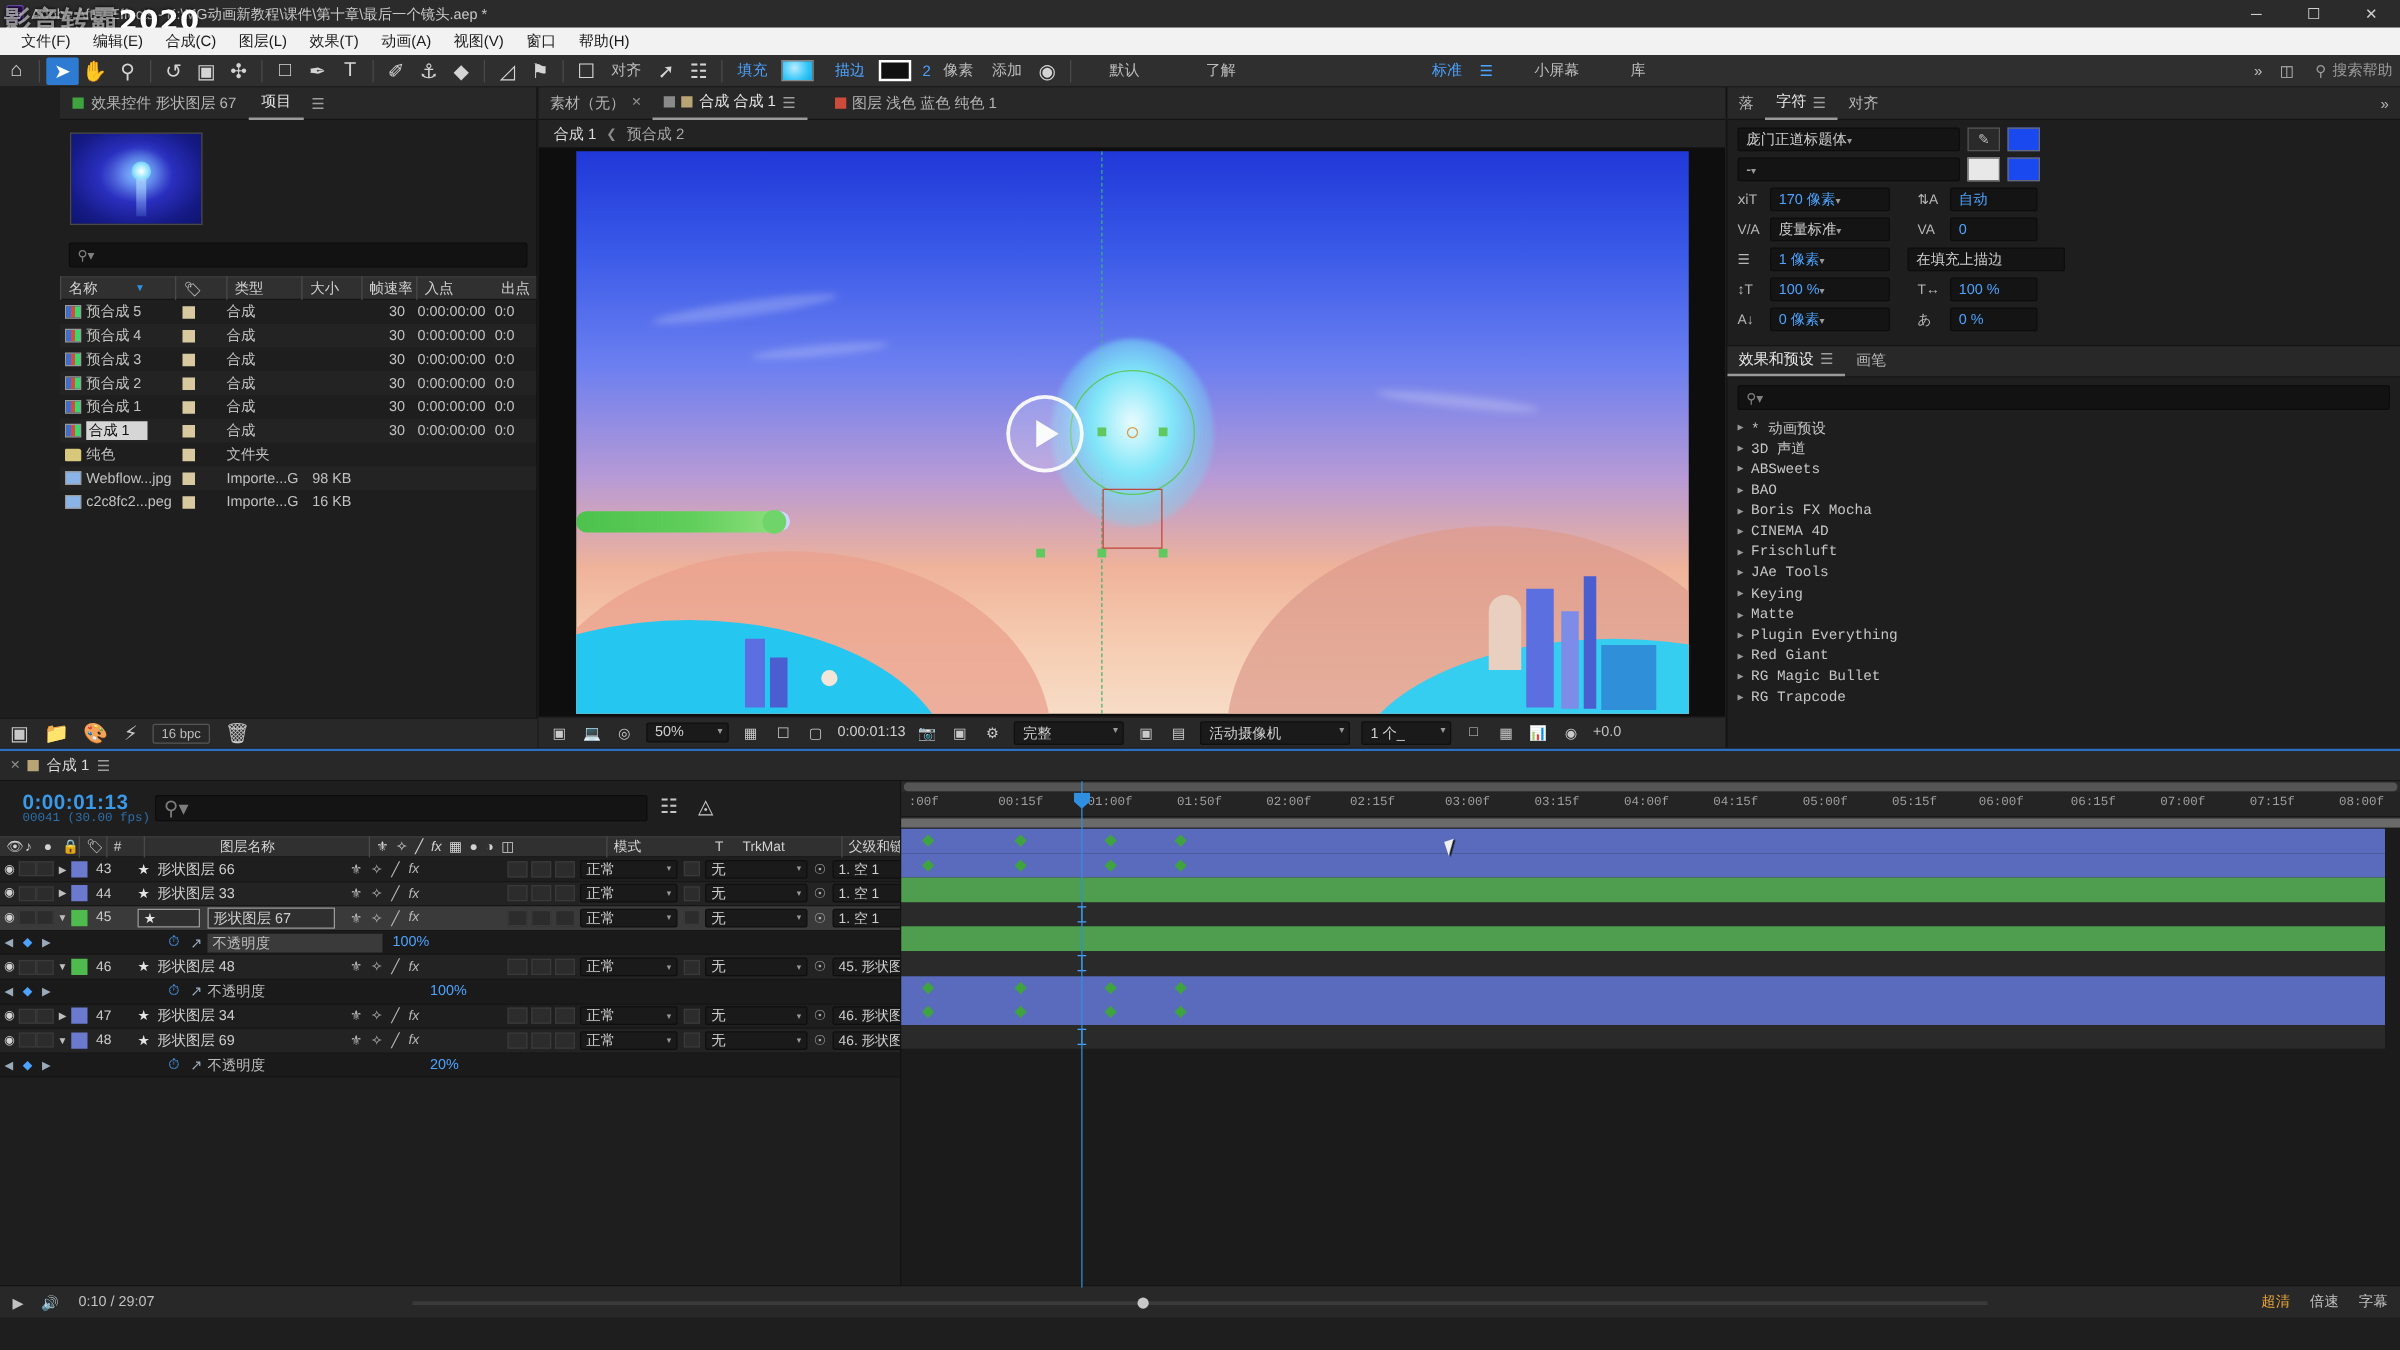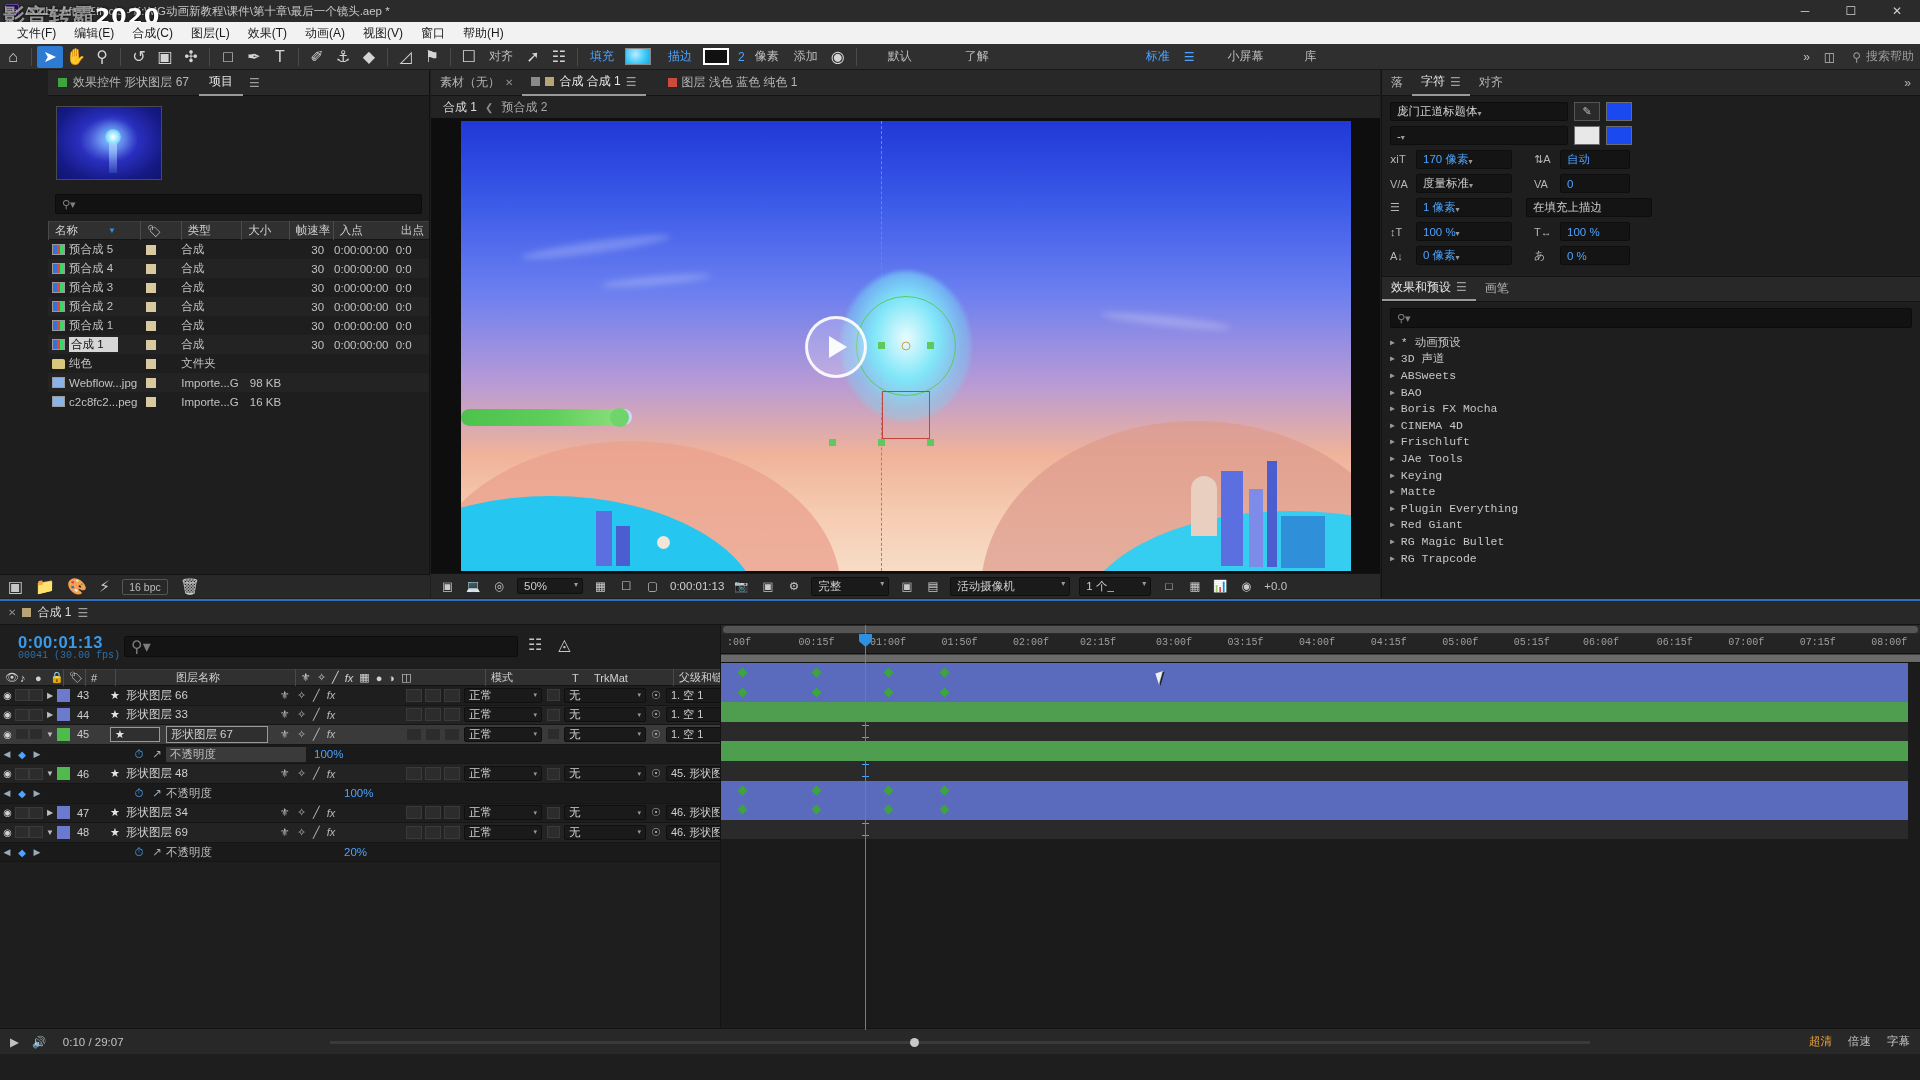--- a/index.html
+++ b/index.html
@@ -597,21 +597,21 @@
       <span class="vb-ic">💻</span>
       <span class="vb-ic">◎</span>
       <span class="vb-sel" style="width:66px">50%</span>
       <span class="vb-ic">▦</span>
       <span class="vb-ic">☐</span>
       <span class="vb-ic">▢</span>
       <span class="vb-tc">0:00:01:13</span>
       <span class="vb-ic">📷</span>
       <span class="vb-ic">▣</span>
       <span class="vb-ic">⚙</span>
-      <span class="vb-sel" style="width:78px">完整</span>
+      <span class="vb-sel" style="width:88px">完整</span>
       <span class="vb-ic">▣</span>
       <span class="vb-ic">▤</span>
       <span class="vb-sel" style="width:120px">活动摄像机</span>
       <span class="vb-sel" style="width:72px">1 个_</span>
       <span class="vb-ic">□</span>
       <span class="vb-ic">▦</span>
       <span class="vb-ic">📊</span>
       <span class="vb-ic">◉</span>
       <span>+0.0</span>
     </div>

